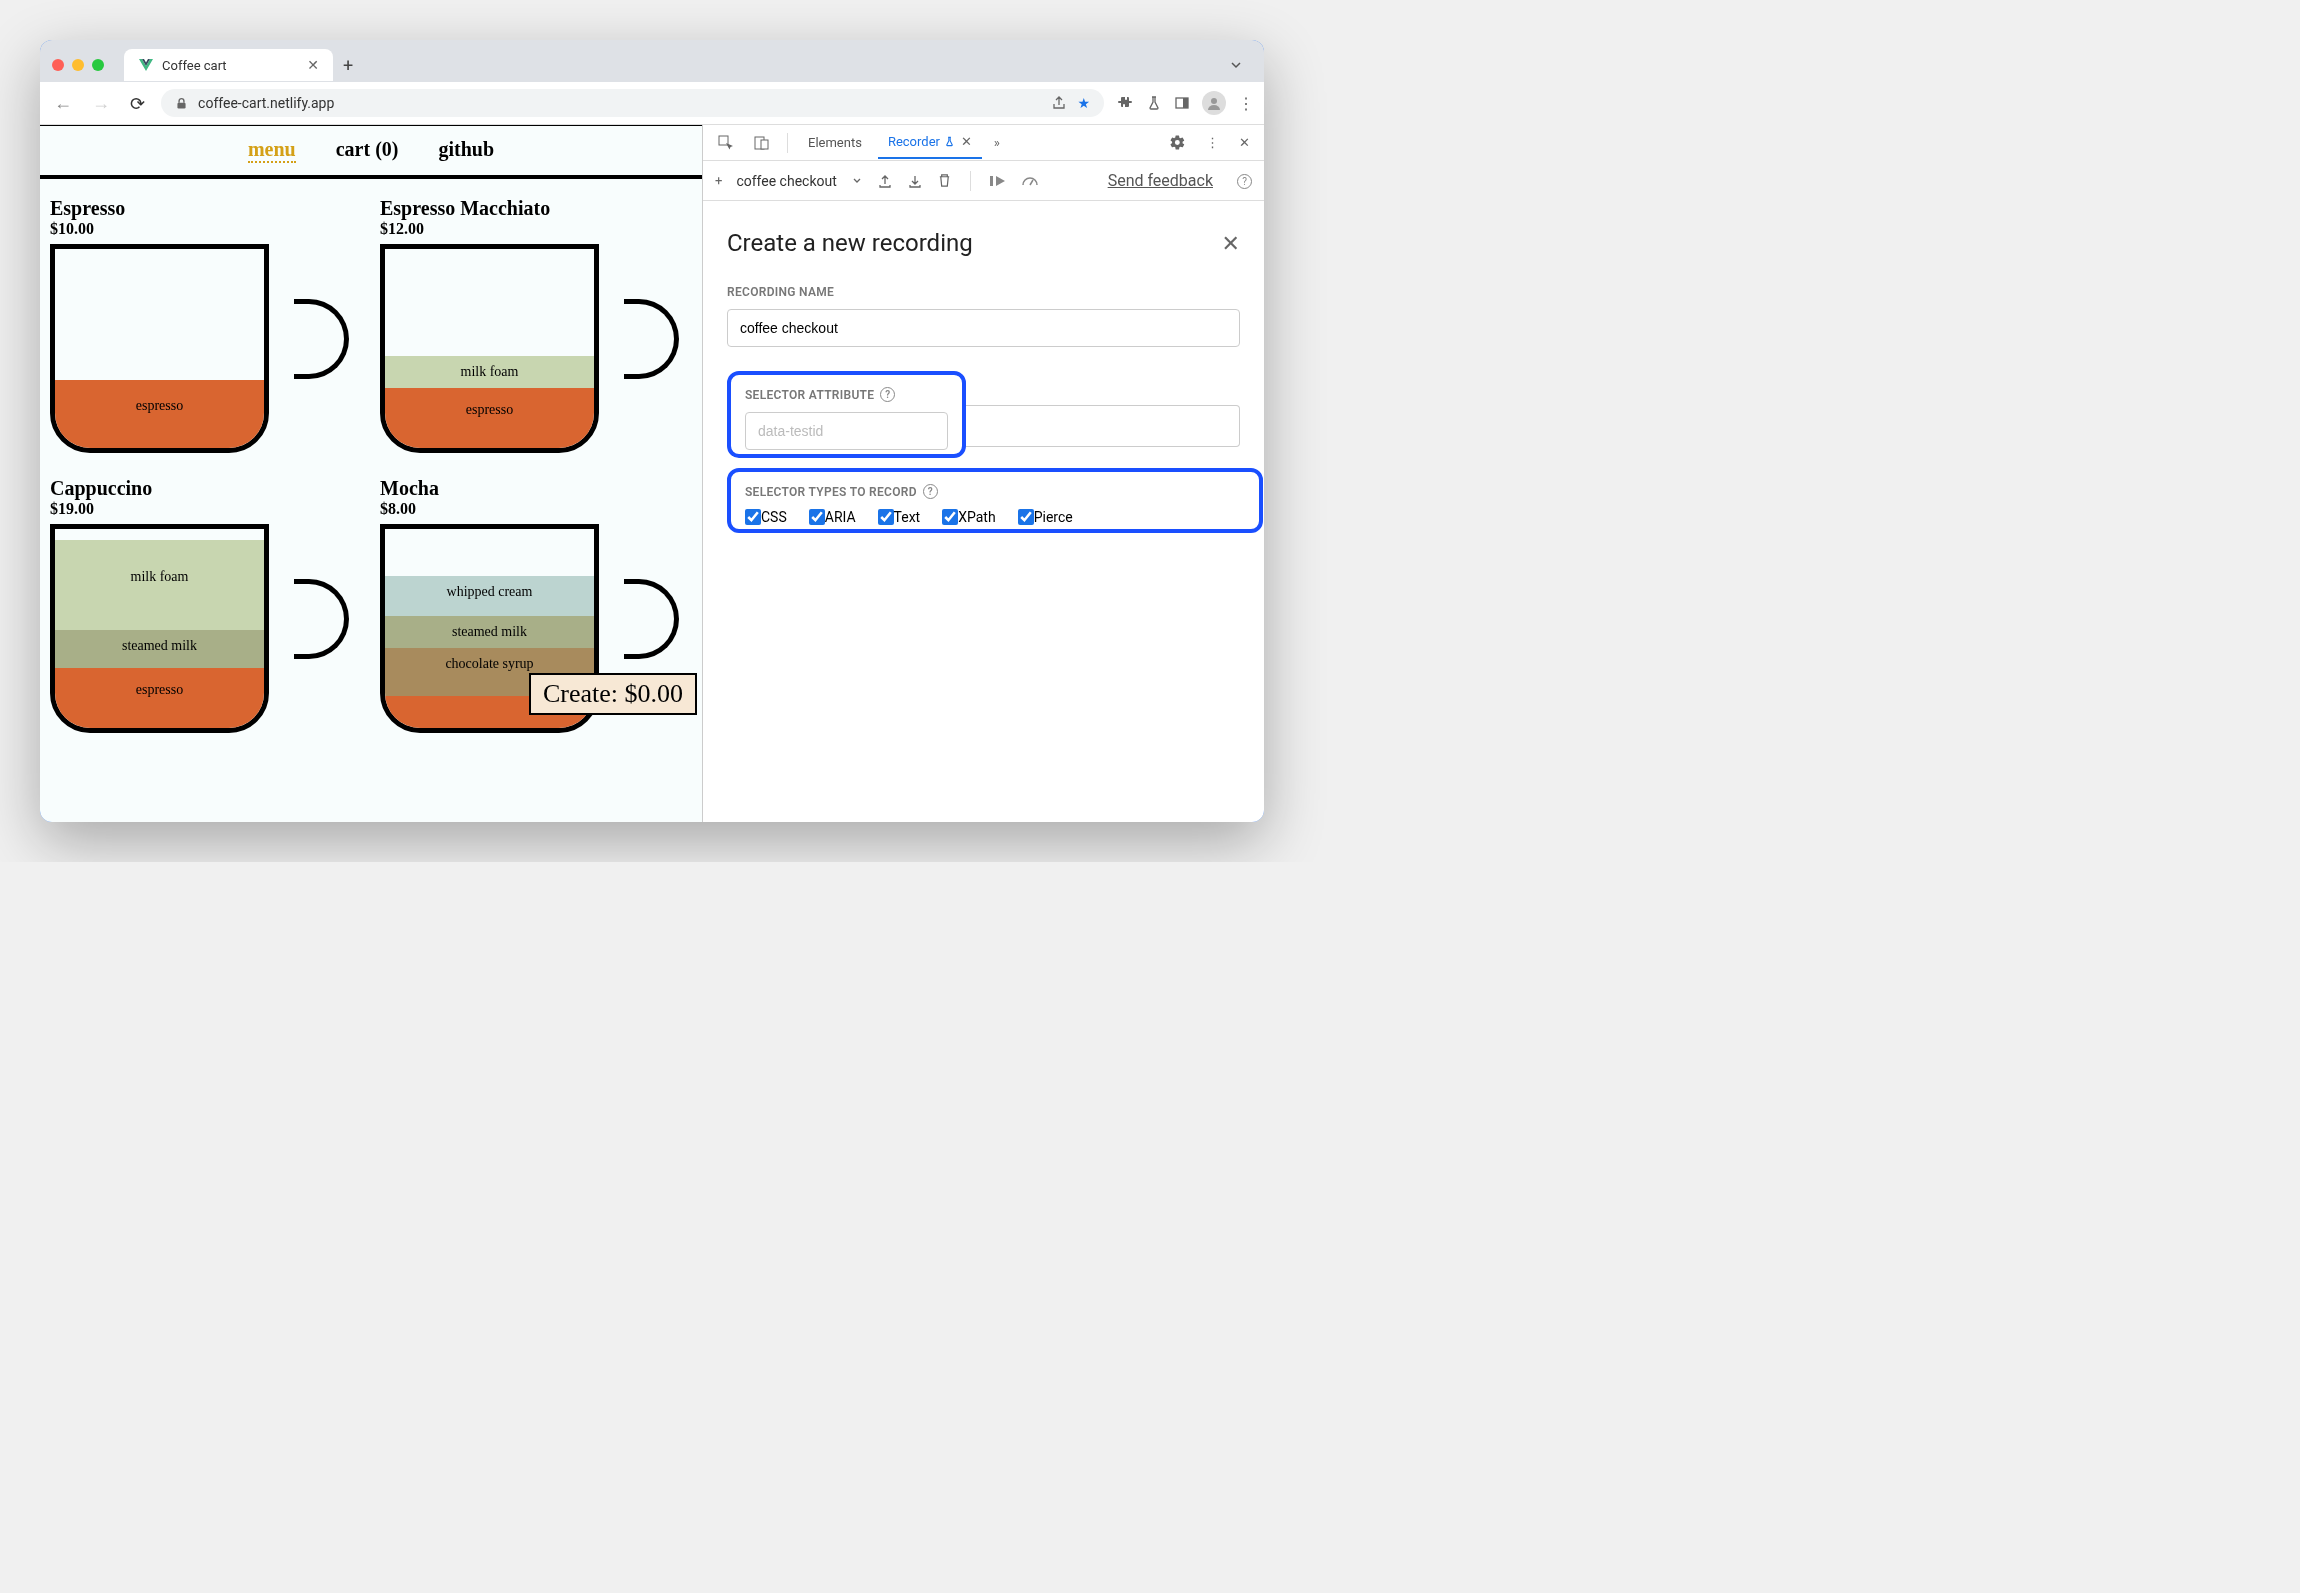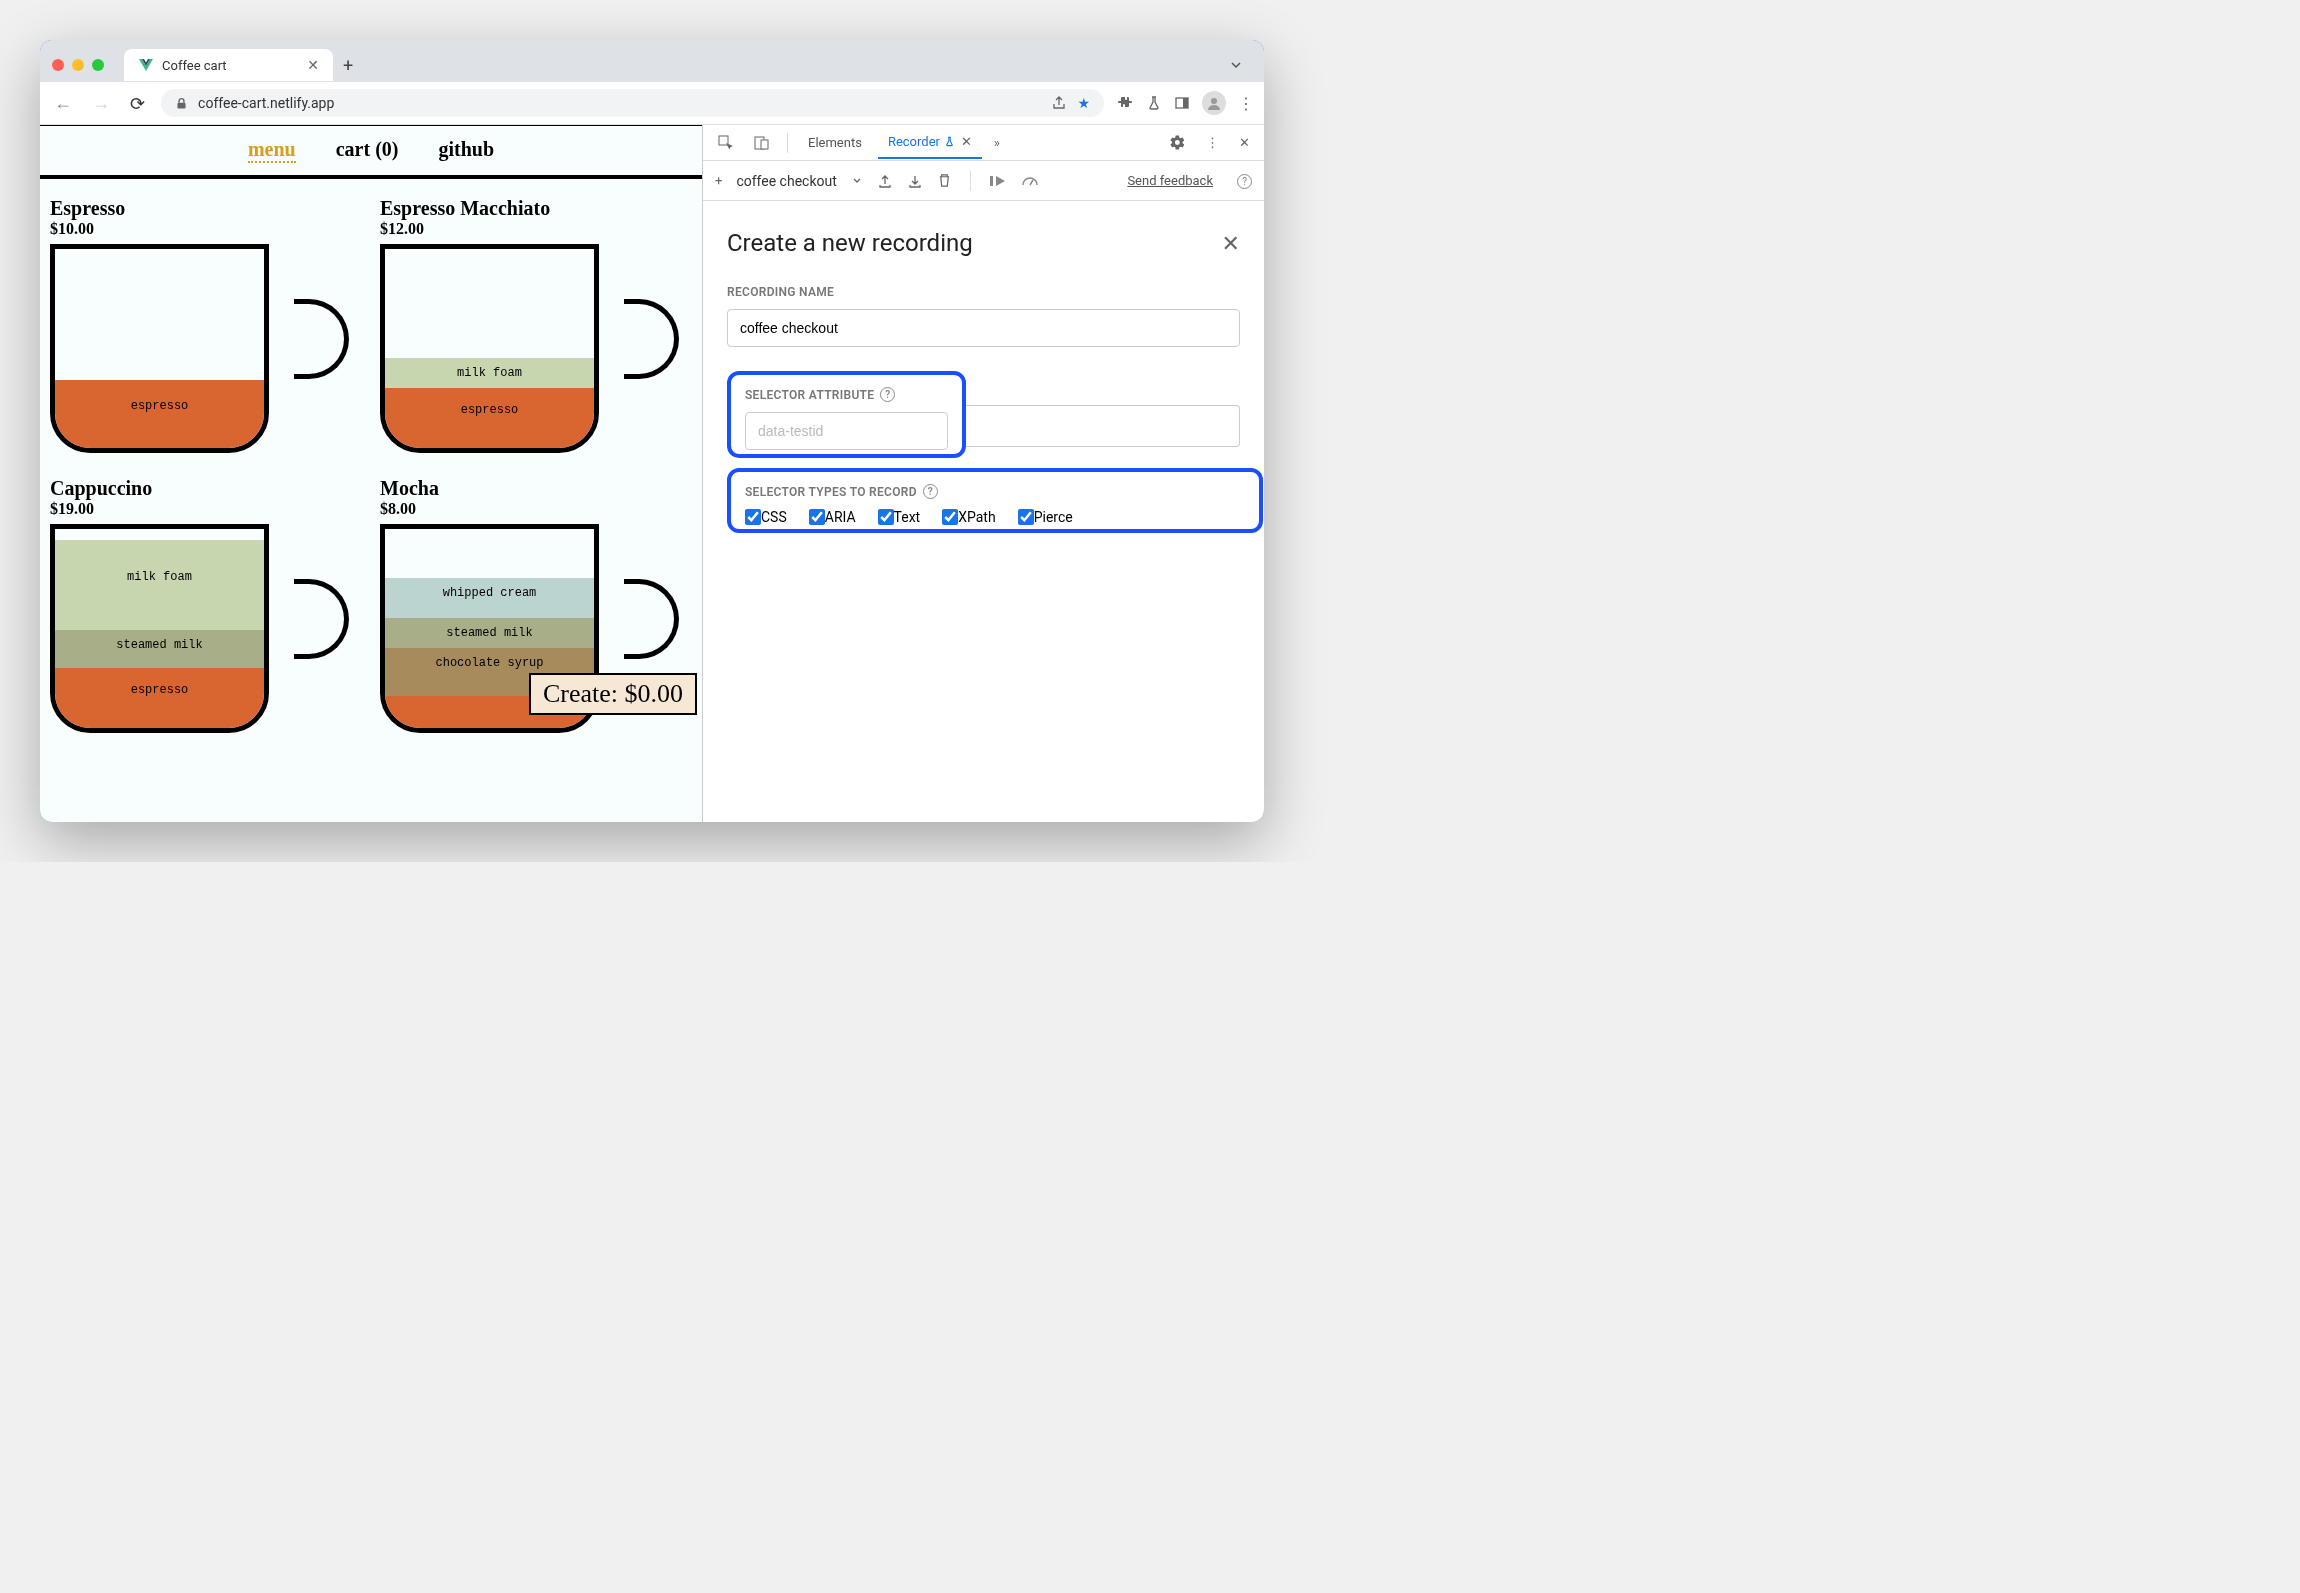--- a/index.html
+++ b/index.html
@@ -36,21 +36,21 @@
 
 .page-nav { display: flex; justify-content: center; gap: 40px; padding: 12px 0; font-family: Georgia, serif; font-weight: bold; font-size: 20px; }
 .page-nav a { text-decoration: none; color: #000; }
 .page-nav a.active { color: #d4a017; border-bottom: 2px dotted #d4a017; }
 .page-body { border-top: 4px solid #000; padding: 18px 10px; display: grid; grid-template-columns: 1fr 1fr; gap: 24px 18px; }
 .product h3 { font-family: Georgia, serif; font-size: 20px; font-weight: bold; }
 .product .price { font-family: Georgia, serif; font-weight: bold; font-size: 16px; margin-bottom: 6px; }
 .cup-wrap { position: relative; width: 259px; }
 .cup { position: relative; width: 219px; height: 209px; border: 5px solid #000; border-radius: 0 0 40px 40px; background: #f8fdfd; overflow: hidden; display: flex; flex-direction: column; justify-content: flex-end; }
 .handle { position: absolute; right: -40px; top: 55px; width: 55px; height: 80px; border: 5px solid #000; border-left: none; border-radius: 0 40px 40px 0; }
-.layer { text-align: center; font-family: Liberation Mono, monospace; font-size: 12px; padding: 8px 0; }
+.layer { text-align: center; font-family: Liberation Serif, serif; font-size: 14px; padding: 8px 0; }
 .l-espresso { background: #d96530; height: 60px; line-height: 44px; padding: 0; }
 .l-espresso-tall { background: #d96530; height: 68px; line-height: 52px; padding: 0; }
 .l-milkfoam { background: #c8d6b0; }
 .l-milkfoam-tall { background: #c8d6b0; height: 90px; line-height: 74px; padding: 0;}
 .l-steamed { background: #a8af88; }
 .l-steamed-tall { background: #a8af88; height: 38px; }
 .l-whipped { background: #bcd4d0; height: 40px; }
 .l-choc { background: #a88b5d; height: 48px; }
 .total-badge { position: absolute; bottom: 18px; right: -58px; background: #f7e8d5; border: 2px solid #000; padding: 4px 12px; font-family: Georgia, serif; font-size: 26px; }
 
@@ -61,21 +61,21 @@
 .dt-sep { width: 1px; height: 20px; background: #ddd; margin: 0 4px; }
 .dt-tab { padding: 8px 10px; color: #555; cursor: pointer; display: flex; align-items: center; gap: 4px; }
 .dt-tab.active { color: #1a73e8; border-bottom: 2px solid #1a73e8; }
 .dt-tab .close { color: #666; font-size: 13px; margin-left: 2px; }
 .dt-tabs .more { color: #666; }
 .dt-tabs .right { margin-left: auto; display: flex; gap: 8px; align-items: center; }
 
 .dt-toolbar { display: flex; align-items: center; gap: 14px; padding: 6px 12px; border-bottom: 1px solid #ddd; height: 40px; }
 .dt-toolbar .name { color: #333; font-size: 14px; }
 .dt-toolbar .ico { color: #666; cursor: pointer; }
-.feedback { margin-left: auto; font-size: 13px; text-decoration: underline; color: #555; line-height: 1.2; }
+.feedback { margin-left: auto; font-size: 16px; text-decoration: underline; color: #555; line-height: 1.2; }
 
 .rec-panel { padding: 28px 24px; flex: 1; overflow: auto; }
 .rec-header { display: flex; align-items: center; margin-bottom: 28px; }
 .rec-header h2 { font-size: 24px; font-weight: 400; color: #222; }
 .rec-header .close { margin-left: auto; font-size: 22px; color: #666; cursor: pointer; }
 .field-label { text-transform: uppercase; font-size: 12px; color: #777; font-weight: 600; letter-spacing: 0.3px; margin-bottom: 10px; display: flex; align-items: center; gap: 6px; }
 .help-icon { display: inline-flex; width: 15px; height: 15px; border: 1.5px solid #888; border-radius: 50%; align-items: center; justify-content: center; font-size: 10px; color: #888; }
 .text-input { width: 100%; border: 1px solid #ccc; border-radius: 4px; padding: 10px 12px; font-size: 14px; margin-bottom: 24px; }
 .text-input::placeholder { color: #bbb; }
 .highlight-box { border: 4px solid #1a4fff; border-radius: 12px; padding: 12px 14px 4px 14px; margin-bottom: 20px; }

